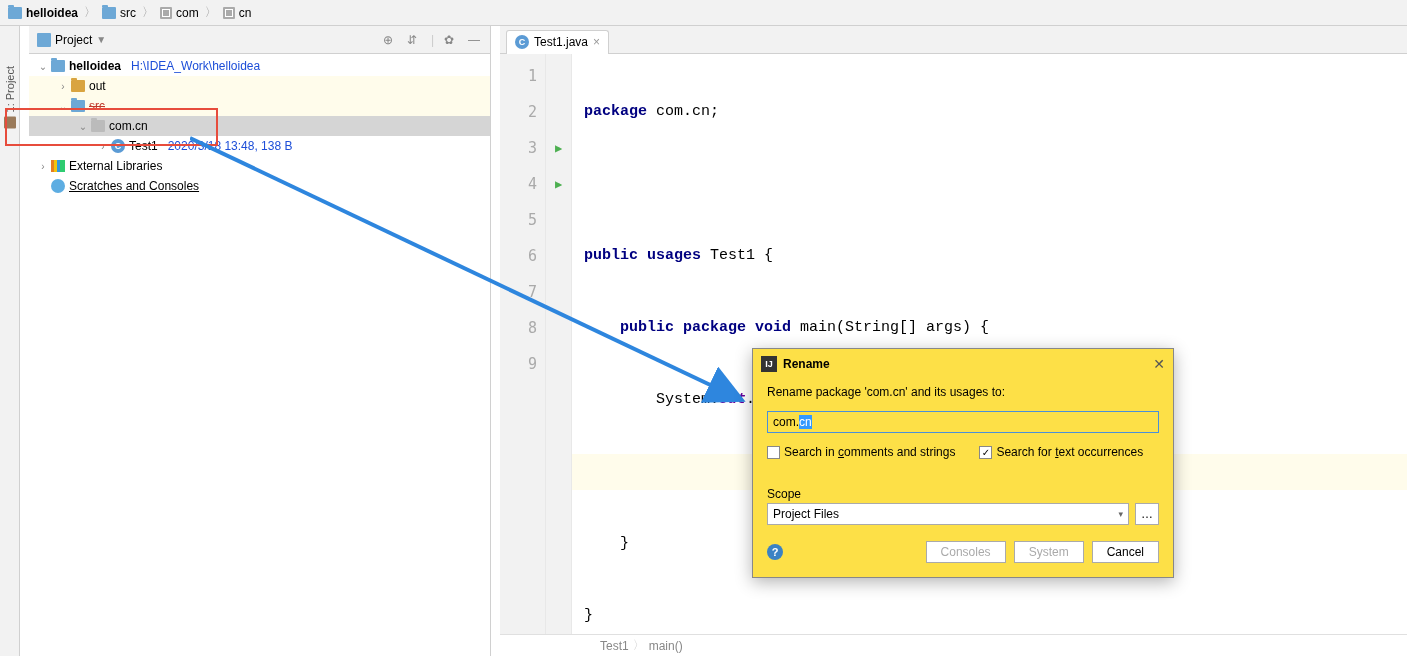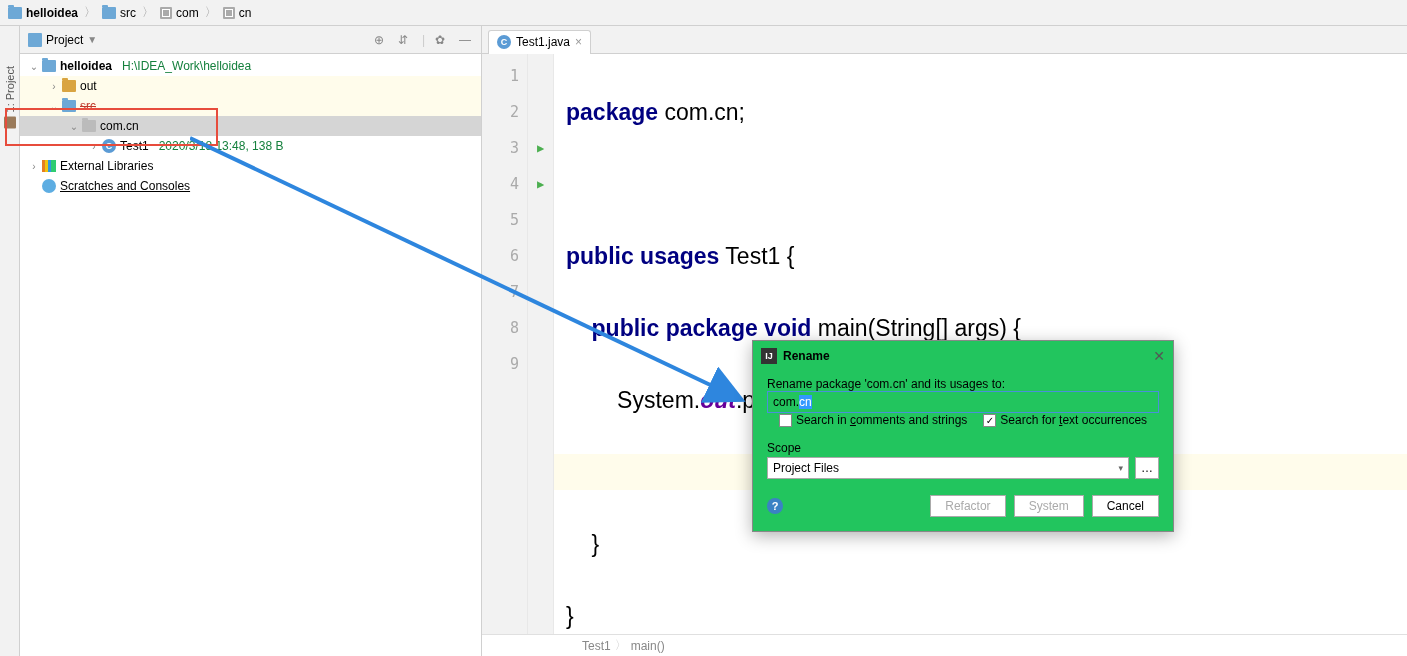--- a/index.html
+++ b/index.html
@@ -9,80 +9,80 @@
 
 .breadcrumb-bar { height: 26px; background: #f2f2f2; border-bottom: 1px solid #d0d0d0; display: flex; align-items: center; padding-left: 6px; }
 .breadcrumb-item { display: inline-flex; align-items: center; gap: 4px; padding: 0 2px; }
 .breadcrumb-sep { color: #999; padding: 0 4px; }
 .folder-icon-sm { width:14px; height:12px; background:#6da8d6; display:inline-block; position:relative; border-radius:1px; }
 .folder-icon-sm::before { content:''; position:absolute; top:-2px; left:0; width:6px; height:2px; background:#6da8d6; border-radius:1px 1px 0 0; }
 .pkg-icon-sm { width:12px; height:12px; background:#aaa; display:inline-block; border-radius:1px; position:relative; }
 .pkg-icon-sm::after { content:''; position:absolute; inset:2px; border:1px solid #fff; }
 
 
-.split { flex:1; display:flex; min-height:0; }
+.split { flex:1; display:flex; min-height:0;gap:9px; }
 
 
 .vtab { width:20px; background:#f2f2f2; border-right:1px solid #d0d0d0; display:flex; align-items:flex-start; justify-content:center; padding-top:40px; }
 .vtab-label { writing-mode: vertical-rl; transform: rotate(180deg); font-size:11px; color:#555; display:flex; align-items:center; gap:4px; }
 .vtab-icon { width:12px; height:12px; background:#9a7a5a; border-radius:1px; }
 
 
 .project-panel { width:462px; background:#fff; border-right:1px solid #d0d0d0; display:flex; flex-direction:column; }
 .project-header { height:28px; background:#f2f2f2; border-bottom:1px solid #d0d0d0; display:flex; align-items:center; padding:0 8px; gap:6px; }
 .project-header-title { display:flex; align-items:center; gap:4px; flex:1; }
 .project-header-icon { width:14px; height:14px; background:#6da8d6; border-radius:1px; }
 .project-header-tools { display:flex; gap:10px; color:#888; align-items:center; }
 .tool-ic { width:14px; height:14px; display:inline-block; cursor:pointer; }
 .tree { flex:1; overflow:auto; padding-top:2px; }
 .tree-row { height:20px; display:flex; align-items:center; padding-left:0; white-space:nowrap; }
 .tree-arrow { width:16px; text-align:center; color:#888; cursor:pointer; font-size:10px; }
 .tree-arrow.empty { visibility:hidden; }
 .tree-label { display:flex; align-items:center; gap:4px; }
-.tree-meta { color:#15803d; padding-left:6px; }
+.tree-meta { color:#1d4ed8; padding-left:6px; }
 .folder-ic { width:14px; height:12px; background:#d9a441; display:inline-block; border-radius:1px; position:relative; }
 .folder-ic::before { content:''; position:absolute; top:-2px; left:0; width:6px; height:2px; background:#d9a441; border-radius:1px 1px 0 0; }
 .folder-ic.blue { background:#6da8d6; } .folder-ic.blue::before { background:#6da8d6; }
 .folder-ic.gray { background:#bbb; } .folder-ic.gray::before { background:#bbb; }
 .class-ic { width:14px; height:14px; border-radius:50%; background:#5b9bd5; color:#fff; font-size:9px; display:inline-flex; align-items:center; justify-content:center; font-weight:bold; }
 .lib-ic { width:14px; height:12px; display:inline-block; background:linear-gradient(to right,#e67e22 0 3px,#f1c40f 3px 6px,#3498db 6px 9px,#2ecc71 9px 12px); }
 .scratch-ic { width:14px; height:14px; border-radius:50%; background:#5dade2; display:inline-block; }
 .row-sel { background:#d5d5d5; }
 .row-hl { background:#fffceb; }
 .highlight-box { position:absolute; border:2px solid #e74c3c; pointer-events:none; }
 
 
 .editor-area { flex:1; display:flex; flex-direction:column; min-width:0; }
 .editor-tabs { height:28px; background:#f2f2f2; border-bottom:1px solid #d0d0d0; display:flex; align-items:center; padding-left:6px; }
 .editor-tab { height:24px; background:#fff; border:1px solid #d0d0d0; border-bottom:none; border-radius:3px 3px 0 0; display:flex; align-items:center; padding:0 8px; gap:5px; margin-top:4px; }
 .editor-body { flex:1; display:flex; background:#fff; min-height:0; position:relative; }
 .gutter { width:46px; background:#f2f2f2; border-right:1px solid #e8e8e8; text-align:right; padding-right:8px; color:#aaa; font-family:Consolas,monospace; font-size:15px; line-height:36px; padding-top:4px; }
 .run-gutter { width:26px; background:#f2f2f2; border-right:1px solid #e8e8e8; font-family:Consolas,monospace; font-size:15px; line-height:36px; padding-top:4px; text-align:center; }
 .run-tri { color:#4caf50; font-size:12px; }
-.code { flex:1; font-family:Liberation Sans, sans-serif; font-size:23px; line-height:36px; padding:4px 12px; white-space:pre; position:relative; }
+.code { flex:1; font-family:Liberation Mono, monospace; font-size:15px; line-height:36px; padding:4px 12px; white-space:pre; position:relative; }
 .kw { color:#000080; font-weight:bold; }
 .it { color:#660099; font-style:italic; font-weight:bold; }
 .str { color:#008000; font-weight:bold; }
 .code-hl { background:#fffceb; display:block; margin:0 -12px; padding:0 12px; }
 .editor-status { height:22px; border-top:1px solid #e0e0e0; background:#fff; display:flex; align-items:center; padding-left:100px; color:#888; font-size:12px; gap:4px; }
 
 
-.dialog { position:absolute; left:752px; top:340px; width:422px; background:#22c55e; border:1px solid #888; box-shadow:0 4px 16px rgba(0,0,0,0.3); }
+.dialog { position:absolute; left:752px; top:348px; width:422px; background:#fde047; border:1px solid #888; box-shadow:0 4px 16px rgba(0,0,0,0.3); }
 .dialog-titlebar { height:30px; display:flex; align-items:center; padding:0 8px; gap:6px; }
 .dialog-logo { width:16px; height:16px; background:#333; color:#fff; font-size:9px; display:inline-flex; align-items:center; justify-content:center; font-weight:bold; }
 .dialog-title { flex:1; font-size:12px;font-weight:bold; }
 .dialog-close { font-size:14px; cursor:pointer; color:#555; }
 .dialog-body { padding:6px 14px 14px; }
-.dialog-label { font-size:12px; margin-bottom:0; }
+.dialog-label { font-size:12px; margin-bottom:12px; }
 .dialog-input { width:100%; border:1px solid #4a90d9; padding:3px 5px; font-size:12px; outline:none; }
 .dialog-input .sel { background:#3399ff; color:#fff; }
-.dialog-checks { display:flex; gap:16px; font-size:12px;justify-content:center; }
+.dialog-checks { display:flex; gap:24px; margin-top:12px; font-size:12px; }
 .dialog-check { display:flex; align-items:center; gap:4px; }
 .cbox { width:13px; height:13px; border:1px solid #888; background:#fff; display:inline-flex; align-items:center; justify-content:center; font-size:10px; }
-.dialog-scope { margin-top:14px; }
+.dialog-scope { margin-top:28px; }
 .scope-row { display:flex; gap:6px; margin-top:2px; }
 .scope-select { flex:1; border:1px solid #aaa; background:#fff; padding:3px 5px; font-size:12px; display:flex; justify-content:space-between; align-items:center; }
 .scope-btn { width:24px; border:1px solid #aaa; background:#fff; display:flex; align-items:center; justify-content:center; }
 .dialog-buttons { display:flex; justify-content:flex-end; gap:8px; margin-top:16px; align-items:center; }
 .dialog-buttons .help { margin-right:auto; width:16px; height:16px; border-radius:50%; background:#3b82c4; color:#fff; display:inline-flex; align-items:center; justify-content:center; font-size:11px; font-weight:bold; cursor:pointer; }
 .btn { padding:3px 14px; border:1px solid #aaa; background:#fff; font-size:12px; cursor:pointer; }
 .btn.disabled { color:#aaa; cursor:default; }
 
 
 .arrow { position:absolute; left:190px; top:130px; width:570px; height:280px; pointer-events:none; }
@@ -282,18 +282,18 @@
       <div class="scope-row">
         <div class="scope-select">
             <span>Project Files</span>
             <span style="font-size:9px;color:#666;">▾</span>
           </div>
         <div class="scope-btn">…</div>
       </div>
     </div>
     <div class="dialog-buttons">
       <span class="help">?</span>
-      <button class="btn disabled">Refactor</button>
+      <button class="btn disabled">Consoles</button>
       <button class="btn disabled">System</button>
       <button class="btn">Cancel</button>
     </div>
   </div>
 </div>
 
 </body></html>

